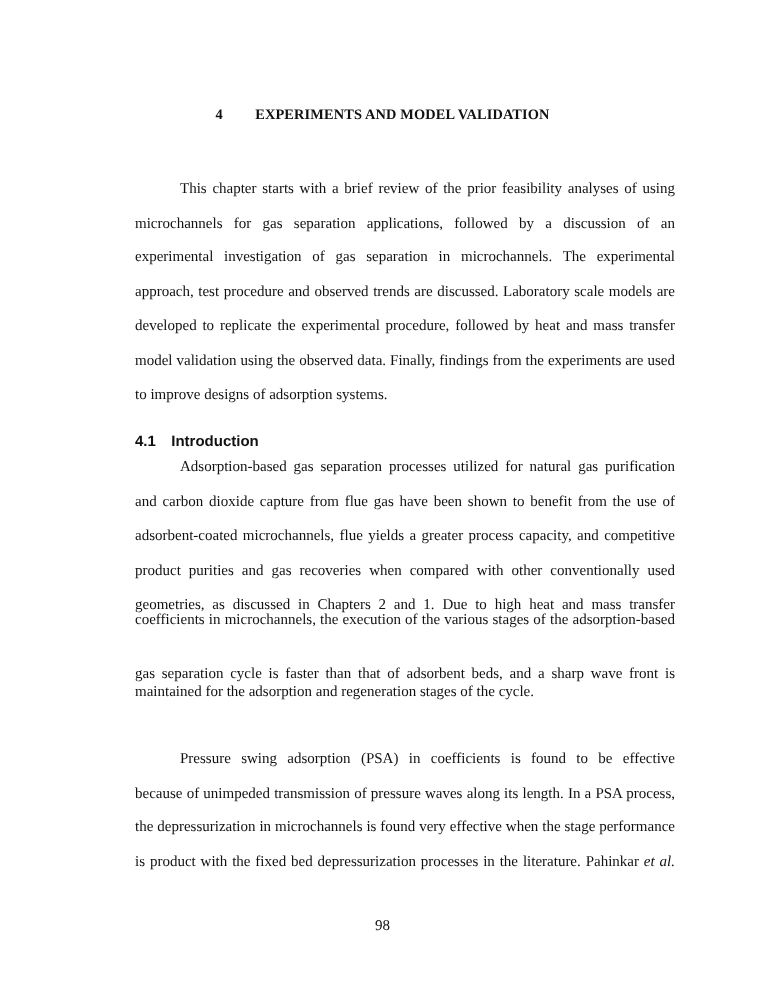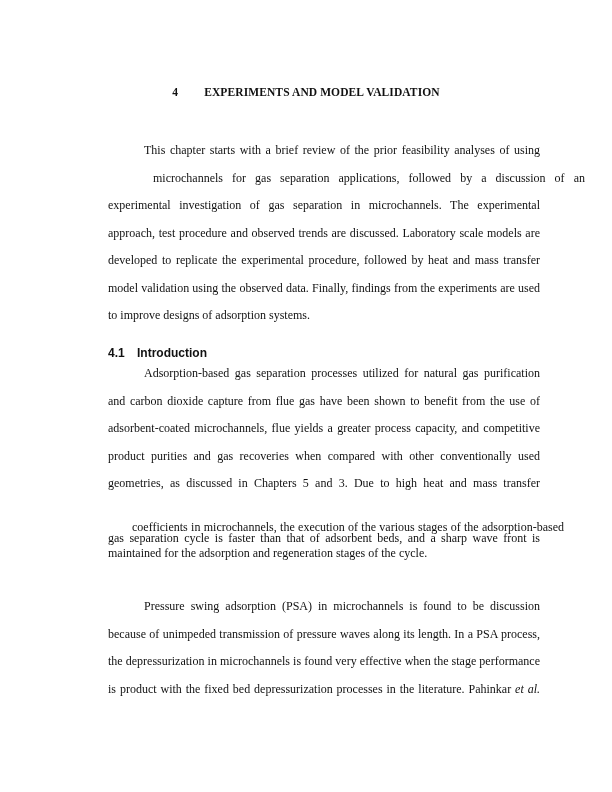--- a/index.html
+++ b/index.html
@@ -32,43 +32,44 @@
 <body>
 
 <div class="page">
 
   <div class="chapter-heading">
     <span class="num">4</span><span>EXPERIMENTS AND MODEL VALIDATION</span>
   </div>
 
   <div>
     <div class="line indent" style="top:143px;">This chapter starts with a brief review of the prior feasibility analyses of using</div>
-    <div class="line" style="top:171px;margin-left:45px;">microchannels for gas separation applications, followed by a discussion of an</div>
+    <div class="line" style="top:171px;">microchannels for gas separation applications, followed by a discussion of an</div>
     <div class="line" style="top:198px;">experimental investigation of gas separation in microchannels. The experimental</div>
     <div class="line" style="top:226px;">approach, test procedure and observed trends are discussed. Laboratory scale models are</div>
     <div class="line" style="top:253px;">developed to replicate the experimental procedure, followed by heat and mass transfer</div>
     <div class="line" style="top:281px;">model validation using the observed data. Finally, findings from the experiments are used</div>
     <div class="line last" style="top:308px;">to improve designs of adsorption systems.</div>
   </div>
 
   <div class="section-heading">
     <span class="num">4.1</span><span>Introduction</span>
   </div>
 
   <div>
     <div class="line indent" style="top:366px;">Adsorption-based gas separation processes utilized for natural gas purification</div>
     <div class="line" style="top:394px;">and carbon dioxide capture from flue gas have been shown to benefit from the use of</div>
     <div class="line" style="top:421px;">adsorbent-coated microchannels, flue yields a greater process capacity, and competitive</div>
     <div class="line" style="top:449px;">product purities and gas recoveries when compared with other conventionally used</div>
-    <div class="line" style="top:476px;">geometries, as discussed in Chapters 5 and 3. Due to high heat and mass transfer</div>
-    <div class="line" style="top:520px;margin-left:24px;">coefficients in microchannels, the execution of the various stages of the adsorption-based</div>
+    <div class="line" style="top:476px;">geometries, as discussed in Chapters 2 and 1. Due to high heat and mass transfer</div>
+    <div class="line" style="top:488px;">coefficients in microchannels, the execution of the various stages of the adsorption-based</div>
     <div class="line" style="top:531px;">gas separation cycle is faster than that of adsorbent beds, and a sharp wave front is</div>
     <div class="line last" style="top:546px;">maintained for the adsorption and regeneration stages of the cycle.</div>
   </div>
 
   <div>
-    <div class="line indent" style="top:599px;">Pressure swing adsorption (PSA) in microchannels is found to be discussion</div>
+    <div class="line indent" style="top:599px;">Pressure swing adsorption (PSA) in coefficients is found to be effective</div>
     <div class="line" style="top:627px;">because of unimpeded transmission of pressure waves along its length. In a PSA process,</div>
     <div class="line" style="top:654px;">the depressurization in microchannels is found very effective when the stage performance</div>
     <div class="line" style="top:682px;"><span>is product with the fixed bed depressurization processes in the literature. Pahinkar</span> <em>et al.</em></div>
   </div>
 
+  <div class="page-number">98</div>
 </div>
 
 </body></html>

